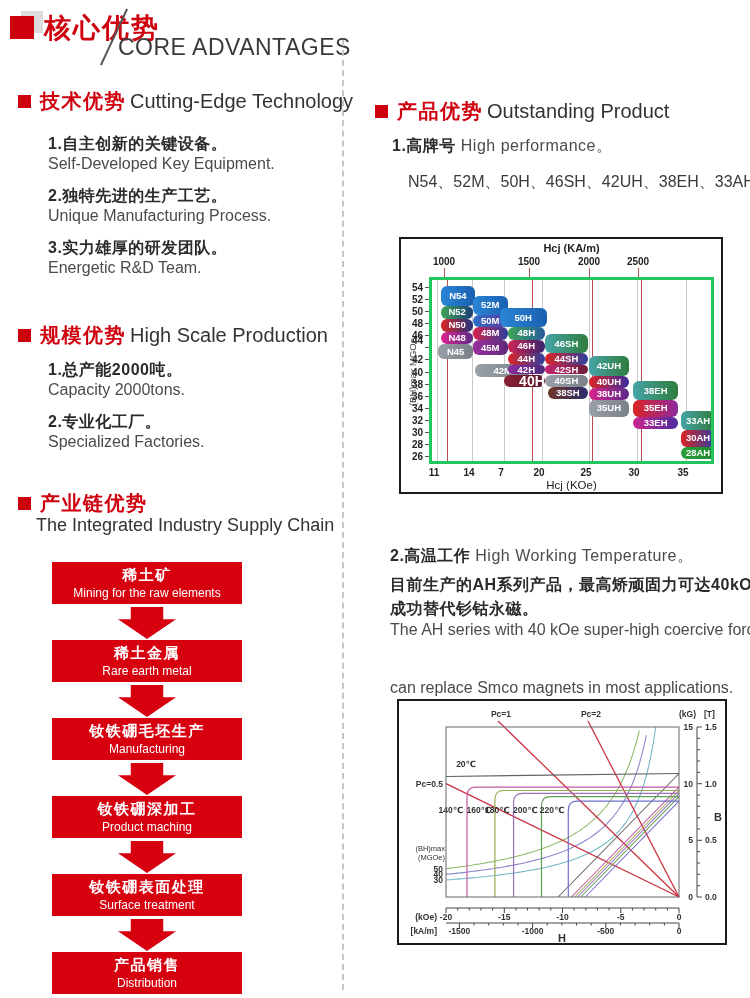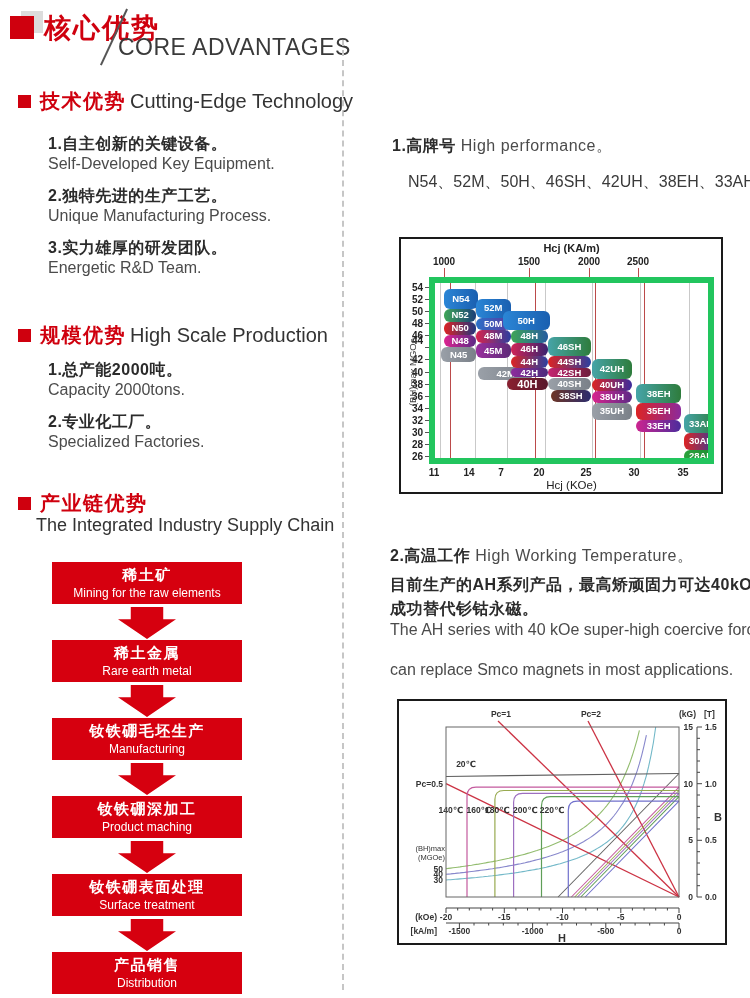--- a/index.html
+++ b/index.html
@@ -93,36 +93,39 @@
       <span class="cn">钕铁硼表面处理</span>
         <span class="en">Surface treatment</span>
     </div>
     <div class="chainarrow" style="top:919px;"></div>
     <div class="chainbox" style="top:952px;">
       <span class="cn">产品销售</span>
         <span class="en">Distribution</span>
     </div>
   </div>
 
+  <div class="sechead" style="left:375px;top:98px;">
+    <span class="sq"></span><span class="cn">产品优势</span><span class="en">Outstanding Product</span>
+  </div>
   <div class="item-cn" style="left:392px;top:136px;">
     <span>1.高牌号</span><span style="font-weight:normal;color:#4b4b4b;"> High performance。</span>
   </div>
   <div class="item-en" style="left:408px;top:172px;color:#3a3a3a;">N54、52M、50H、46SH、42UH、38EH、33AH等。</div>
 
   <div id="chart1">
       <div style="position:absolute;left:28px;top:3px;width:285px;text-align:center;font-size:11px;font-weight:bold;color:#222">Hcj (KA/m)</div>
       <div style="position:absolute;left:23px;top:17px;width:40px;text-align:center;font-size:10px;font-weight:bold;color:#222">1000</div>
       <div style="position:absolute;left:43px;top:29px;width:1px;height:9px;background:#bb4a4a"></div>
       <div style="position:absolute;left:108px;top:17px;width:40px;text-align:center;font-size:10px;font-weight:bold;color:#222">1500</div>
       <div style="position:absolute;left:128px;top:29px;width:1px;height:9px;background:#bb4a4a"></div>
       <div style="position:absolute;left:168px;top:17px;width:40px;text-align:center;font-size:10px;font-weight:bold;color:#222">2000</div>
       <div style="position:absolute;left:188px;top:29px;width:1px;height:9px;background:#bb4a4a"></div>
       <div style="position:absolute;left:217px;top:17px;width:40px;text-align:center;font-size:10px;font-weight:bold;color:#222">2500</div>
       <div style="position:absolute;left:237px;top:29px;width:1px;height:9px;background:#bb4a4a"></div>
-      <div style="position:absolute;left:28px;top:38px;width:285px;height:187px;border:6px solid #22c55e;box-sizing:border-box;background:#fff;overflow:hidden">
+      <div style="position:absolute;left:28px;top:38px;width:285px;height:187px;border:3px solid #22c55e;box-sizing:border-box;background:#fff;overflow:hidden">
         <div style="position:absolute;left:5.0px;top:0;width:1px;height:100%;background:#c9c9c9"></div>
         <div style="position:absolute;left:40.0px;top:0;width:1px;height:100%;background:#c9c9c9"></div>
         <div style="position:absolute;left:72.0px;top:0;width:1px;height:100%;background:#c9c9c9"></div>
         <div style="position:absolute;left:110.0px;top:0;width:1px;height:100%;background:#c9c9c9"></div>
         <div style="position:absolute;left:157.0px;top:0;width:1px;height:100%;background:#c9c9c9"></div>
         <div style="position:absolute;left:205.0px;top:0;width:1px;height:100%;background:#c9c9c9"></div>
         <div style="position:absolute;left:254.0px;top:0;width:1px;height:100%;background:#c9c9c9"></div>
         <div style="position:absolute;left:15px;top:0;width:1px;height:100%;background:#bb4a4a"></div>
         <div style="position:absolute;left:100px;top:0;width:1px;height:100%;background:#bb4a4a"></div>
         <div style="position:absolute;left:160px;top:0;width:1px;height:100%;background:#bb4a4a"></div>
@@ -135,21 +138,21 @@
         <div style="position:absolute;left:40.5px;top:16.0px;width:35.3px;height:18.7px;border-radius:6px;background:linear-gradient(90deg,#2b86d6,#1a5fb0);color:#fff;font-weight:bold;font-size:9.5px;line-height:18.7px;text-align:center">52M</div>
         <div style="position:absolute;left:40.5px;top:34.7px;width:35.3px;height:12.7px;border-radius:6px;background:linear-gradient(90deg,#2a70c8,#5c3aa0);color:#fff;font-weight:bold;font-size:9.5px;line-height:12.7px;text-align:center">50M</div>
         <div style="position:absolute;left:40.5px;top:47.4px;width:35.3px;height:12.7px;border-radius:6px;background:linear-gradient(90deg,#d8224c,#2c3fa0);color:#fff;font-weight:bold;font-size:9.5px;line-height:12.7px;text-align:center">48M</div>
         <div style="position:absolute;left:40.5px;top:60.1px;width:35.3px;height:15.1px;border-radius:6px;background:linear-gradient(90deg,#9a2f9e,#5e2a78);color:#fff;font-weight:bold;font-size:9.5px;line-height:15.1px;text-align:center">45M</div>
         <div style="position:absolute;left:43.2px;top:83.6px;width:55px;height:13.3px;border-radius:6px;background:linear-gradient(90deg,#9aa0a8,#7a8088);color:#fff;font-weight:bold;font-size:9.5px;line-height:13.3px;text-align:center">42M</div>
         <div style="position:absolute;left:67.7px;top:28.1px;width:47.0px;height:19.3px;border-radius:6px;background:linear-gradient(90deg,#2b86d6,#1a5fb0);color:#fff;font-weight:bold;font-size:9.5px;line-height:19.3px;text-align:center">50H</div>
         <div style="position:absolute;left:75.8px;top:47.4px;width:37.0px;height:12.7px;border-radius:6px;background:linear-gradient(90deg,#3fa557,#265c9e);color:#fff;font-weight:bold;font-size:9.5px;line-height:12.7px;text-align:center">48H</div>
         <div style="position:absolute;left:75.8px;top:60.1px;width:37.0px;height:12.7px;border-radius:6px;background:linear-gradient(90deg,#d02456,#3a2470);color:#fff;font-weight:bold;font-size:9.5px;line-height:12.7px;text-align:center">46H</div>
         <div style="position:absolute;left:75.8px;top:72.8px;width:37.0px;height:12.7px;border-radius:6px;background:linear-gradient(90deg,#dc2424,#2c3fa0);color:#fff;font-weight:bold;font-size:9.5px;line-height:12.7px;text-align:center">44H</div>
         <div style="position:absolute;left:75.8px;top:85.4px;width:37.0px;height:9.1px;border-radius:6px;background:linear-gradient(90deg,#8c2d9c,#4c2a7c);color:#fff;font-weight:bold;font-size:9.5px;line-height:9.1px;text-align:center">42H</div>
-        <div style="position:absolute;left:72.0px;top:94.5px;width:40.8px;height:12.7px;border-radius:6px;background:linear-gradient(90deg,#8a2030,#58182c);color:#fff;font-weight:bold;font-size:11px;line-height:12.7px;text-align:center">40H</div>
+        <div style="position:absolute;left:72.0px;top:94.5px;width:40.8px;height:12.7px;border-radius:6px;background:linear-gradient(90deg,#8a2030,#58182c);color:#fff;font-weight:bold;font-size:14px;line-height:12.7px;text-align:right">40H</div>
         <div style="position:absolute;left:112.8px;top:53.5px;width:43.2px;height:19.3px;border-radius:6px;background:linear-gradient(90deg,#46a4a8,#2e7c3c);color:#fff;font-weight:bold;font-size:9.5px;line-height:19.3px;text-align:center">46SH</div>
         <div style="position:absolute;left:112.8px;top:72.8px;width:43.2px;height:12.7px;border-radius:6px;background:linear-gradient(90deg,#dc2424,#2c3fa0);color:#fff;font-weight:bold;font-size:9.5px;line-height:12.7px;text-align:center">44SH</div>
         <div style="position:absolute;left:112.8px;top:85.4px;width:43.2px;height:9.1px;border-radius:6px;background:linear-gradient(90deg,#c42470,#6e1e3c);color:#fff;font-weight:bold;font-size:9.5px;line-height:9.1px;text-align:center">42SH</div>
         <div style="position:absolute;left:112.8px;top:94.5px;width:43.2px;height:12.7px;border-radius:6px;background:linear-gradient(90deg,#9aa0a8,#7a8088);color:#fff;font-weight:bold;font-size:9.5px;line-height:12.7px;text-align:center">40SH</div>
         <div style="position:absolute;left:115.6px;top:107.2px;width:40.4px;height:12.1px;border-radius:6px;background:linear-gradient(90deg,#6e3626,#2c2c6e);color:#fff;font-weight:bold;font-size:9.5px;line-height:12.1px;text-align:center">38SH</div>
         <div style="position:absolute;left:156.5px;top:76.4px;width:40.8px;height:19.3px;border-radius:6px;background:linear-gradient(90deg,#46a4a8,#2e7c3c);color:#fff;font-weight:bold;font-size:9.5px;line-height:19.3px;text-align:center">42UH</div>
         <div style="position:absolute;left:156.5px;top:95.7px;width:40.8px;height:12.1px;border-radius:6px;background:linear-gradient(90deg,#dc2424,#3c2c9c);color:#fff;font-weight:bold;font-size:9.5px;line-height:12.1px;text-align:center">40UH</div>
         <div style="position:absolute;left:156.5px;top:107.8px;width:40.8px;height:12.1px;border-radius:6px;background:linear-gradient(90deg,#d8248e,#5c2a86);color:#fff;font-weight:bold;font-size:9.5px;line-height:12.1px;text-align:center">38UH</div>
         <div style="position:absolute;left:156.5px;top:119.8px;width:40.8px;height:16.9px;border-radius:6px;background:linear-gradient(90deg,#9aa0a8,#7a8088);color:#fff;font-weight:bold;font-size:9.5px;line-height:16.9px;text-align:center">35UH</div>
         <div style="position:absolute;left:201.2px;top:100.5px;width:45.0px;height:19.3px;border-radius:6px;background:linear-gradient(90deg,#46a4a8,#2e7c3c);color:#fff;font-weight:bold;font-size:9.5px;line-height:19.3px;text-align:center">38EH</div>
@@ -199,21 +202,21 @@
       <div style="position:absolute;left:28px;top:240px;width:285px;text-align:center;font-size:11.5px;color:#222">Hcj (KOe)</div>
       <div style="position:absolute;left:6px;top:212px;width:158px;transform:rotate(-90deg);transform-origin:0 0;font-size:9.5px;color:#444;text-align:center">(BH)max MGOe</div>
     </div>
 
   <div class="item-cn" style="left:390px;top:546px;">
     <span>2.高温工作</span><span style="font-weight:normal;color:#4b4b4b;"> High Working Temperature。</span>
   </div>
   <div class="item-cn" style="left:390px;top:575px;">目前生产的AH系列产品，最高矫顽固力可达40kOe,可</div>
   <div class="item-cn" style="left:390px;top:599px;">成功替代钐钴永磁。</div>
   <div class="item-en" style="left:390px;top:621px;">The AH series with 40 kOe super-high coercive force</div>
-  <div class="item-en" style="left:390px;top:661px;">can replace Smco magnets in most applications.</div>
+  <div class="item-en" style="left:390px;top:679px;">can replace Smco magnets in most applications.</div>
 
   <div id="chart2"><svg width="326" height="242" viewBox="0 0 326 242">
         <rect x="0" y="0" width="326" height="242" fill="#fff"></rect>
         <polyline points="47.0,167.7 49.3,167.4 51.7,167.1 54.0,166.8 56.3,166.5 58.6,166.2 61.0,165.9 63.3,165.5 65.6,165.2 68.0,164.9 70.3,164.5 72.6,164.2 75.0,163.8 77.3,163.4 79.6,163.1 81.9,162.7 84.3,162.3 86.6,161.9 88.9,161.4 91.3,161.0 93.6,160.6 95.9,160.1 98.3,159.7 100.6,159.2 102.9,158.7 105.2,158.2 107.6,157.7 109.9,157.2 112.2,156.6 114.6,156.1 116.9,155.5 119.2,154.9 121.6,154.3 123.9,153.7 126.2,153.1 128.5,152.4 130.9,151.7 133.2,151.0 135.5,150.3 137.9,149.6 140.2,148.8 142.5,148.0 144.9,147.1 147.2,146.3 149.5,145.4 151.8,144.5 154.2,143.5 156.5,142.5 158.8,141.5 161.2,140.4 163.5,139.3 165.8,138.2 168.2,137.0 170.5,135.7 172.8,134.4 175.1,133.0 177.5,131.6 179.8,130.1 182.1,128.5 184.5,126.9 186.8,125.2 189.1,123.4 191.5,121.4 193.8,119.4 196.1,117.3 198.4,115.0 200.8,112.7 203.1,110.1 205.4,107.5 207.8,104.6 210.1,101.6 212.4,98.3 214.8,94.8 217.1,91.1 219.4,87.0 221.7,82.7 224.1,77.9 226.4,72.8 228.7,67.2 231.1,61.1 233.4,54.3 235.7,46.9 238.1,38.6 240.4,29.3" fill="none" stroke="#92bc6e" stroke-width="1.1"></polyline>
         <polyline points="47.0,173.3 49.3,173.1 51.7,172.9 54.0,172.6 56.3,172.4 58.6,172.1 61.0,171.9 63.3,171.6 65.6,171.4 68.0,171.1 70.3,170.8 72.6,170.5 75.0,170.2 77.3,169.9 79.6,169.6 81.9,169.3 84.3,169.0 86.6,168.7 88.9,168.4 91.3,168.0 93.6,167.7 95.9,167.3 98.3,166.9 100.6,166.6 102.9,166.2 105.2,165.8 107.6,165.4 109.9,164.9 112.2,164.5 114.6,164.1 116.9,163.6 119.2,163.1 121.6,162.7 123.9,162.2 126.2,161.7 128.5,161.1 130.9,160.6 133.2,160.0 135.5,159.4 137.9,158.8 140.2,158.2 142.5,157.6 144.9,156.9 147.2,156.2 149.5,155.5 151.8,154.8 154.2,154.0 156.5,153.2 158.8,152.4 161.2,151.6 163.5,150.7 165.8,149.7 168.2,148.8 170.5,147.8 172.8,146.7 175.1,145.6 177.5,144.5 179.8,143.3 182.1,142.0 184.5,140.7 186.8,139.3 189.1,137.9 191.5,136.4 193.8,134.7 196.1,133.0 198.4,131.2 200.8,129.3 203.1,127.3 205.4,125.2 207.8,122.9 210.1,120.4 212.4,117.8 214.8,115.0 217.1,112.0 219.4,108.8 221.7,105.3 224.1,101.6 226.4,97.4 228.7,93.0 231.1,88.1 233.4,82.7 235.7,76.7 238.1,70.1 240.4,62.7 242.7,54.3 245.0,44.9 247.4,34.1" fill="none" stroke="#8888cc" stroke-width="1.1"></polyline>
         <polyline points="47.0,179.0 49.3,178.8 51.7,178.7 54.0,178.5 56.3,178.3 58.6,178.1 61.0,177.9 63.3,177.7 65.6,177.5 68.0,177.3 70.3,177.1 72.6,176.9 75.0,176.7 77.3,176.5 79.6,176.2 81.9,176.0 84.3,175.8 86.6,175.5 88.9,175.3 91.3,175.0 93.6,174.8 95.9,174.5 98.3,174.2 100.6,173.9 102.9,173.6 105.2,173.3 107.6,173.0 109.9,172.7 112.2,172.4 114.6,172.1 116.9,171.7 119.2,171.4 121.6,171.0 123.9,170.6 126.2,170.2 128.5,169.8 130.9,169.4 133.2,169.0 135.5,168.6 137.9,168.1 140.2,167.7 142.5,167.2 144.9,166.7 147.2,166.2 149.5,165.6 151.8,165.1 154.2,164.5 156.5,163.9 158.8,163.3 161.2,162.7 163.5,162.0 165.8,161.3 168.2,160.6 170.5,159.8 172.8,159.0 175.1,158.2 177.5,157.4 179.8,156.5 182.1,155.5 184.5,154.5 186.8,153.5 189.1,152.4 191.5,151.3 193.8,150.1 196.1,148.8 198.4,147.4 200.8,146.0 203.1,144.5 205.4,142.9 207.8,141.2 210.1,139.3 212.4,137.4 214.8,135.3 217.1,133.0 219.4,130.6 221.7,128.0 224.1,125.2 226.4,122.1 228.7,118.7 231.1,115.0 233.4,111.0 235.7,106.5 238.1,101.6 240.4,96.0 242.7,89.8 245.0,82.7 247.4,74.6 249.7,65.2 252.0,54.3 254.4,41.5 256.7,26.0" fill="none" stroke="#72b8c8" stroke-width="1.1"></polyline>
         <line x1="280" y1="196" x2="47" y2="82.66666666666666" stroke="#cc3344" stroke-width="1.3"></line>
         <line x1="280" y1="196" x2="99" y2="20" stroke="#cc3344" stroke-width="1.3"></line>
         <line x1="280" y1="196" x2="189" y2="20" stroke="#cc3344" stroke-width="1.3"></line>
         <text x="44" y="85.66666666666666" text-anchor="end" font-size="8.5" font-weight="700" fill="#333" font-family="Liberation Sans,DejaVu Sans,sans-serif">Pc=0.5</text>

